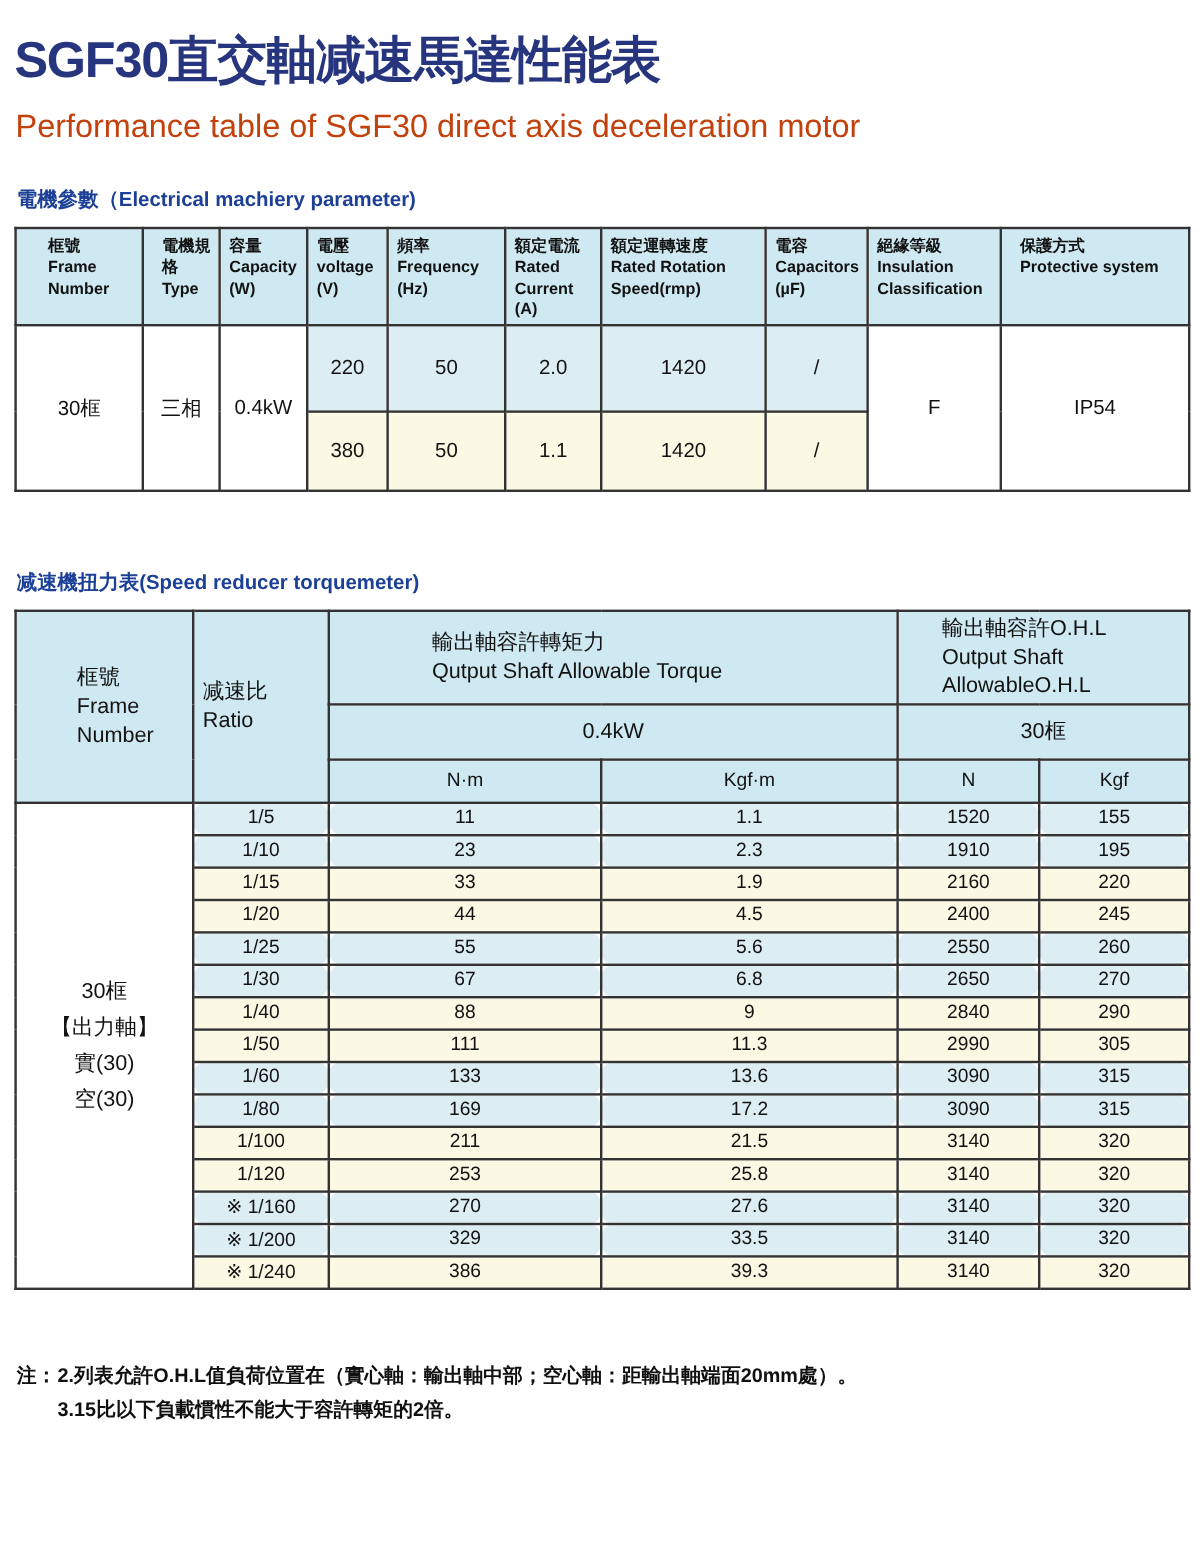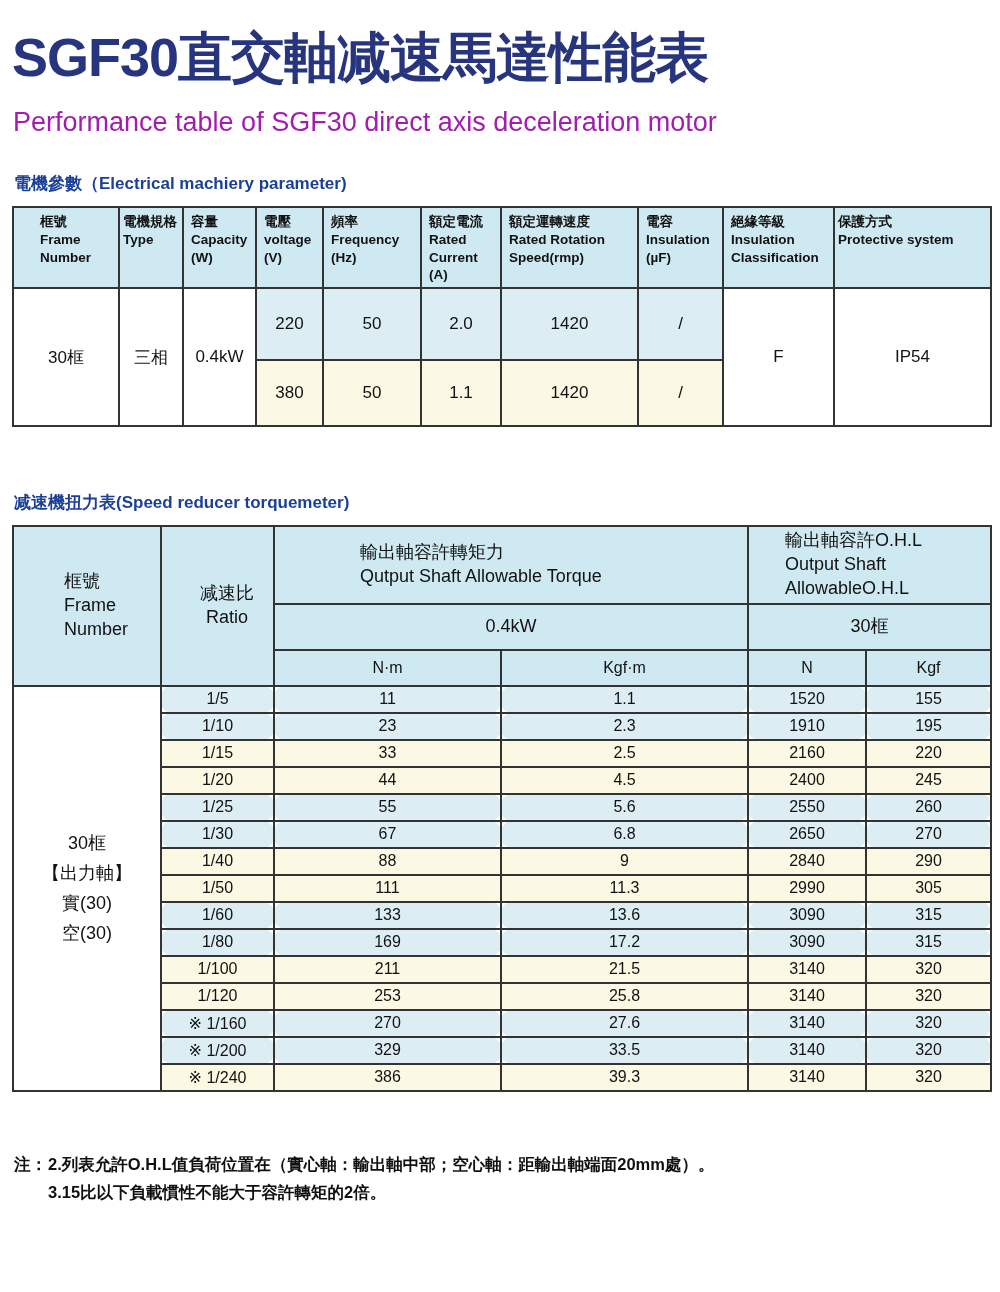--- a/index.html
+++ b/index.html
@@ -5,55 +5,55 @@
   html,body{margin:0;padding:0;background:#ffffff;}
   body{
     width:1000px;height:1292px;
     font-family:"Liberation Sans","DejaVu Sans",sans-serif;
     color:#121212;box-sizing:border-box;overflow:hidden;
   }
   .page{padding:12px 10px 0 12px;box-sizing:border-box;}
 
   .title{
     margin:10px 0 12px 0;
-    font-size:54px;font-weight:bold;letter-spacing:-1px;
+    font-size:42px;font-weight:bold;letter-spacing:-1px;
     color:var(--title_navy,#27357f);
   }
-  .subtitle{font-size:27px;color:#a21caf;margin:0 0 34px 1px;}
+  .subtitle{font-size:27px;color:#c2410c;margin:0 0 34px 1px;}
   .section-heading{
     font-size:17px;font-weight:bold;margin:0 0 11px 2px;
     color:var(--section_blue,#1c4096);
   }
 
   table{border-collapse:collapse;table-layout:fixed;width:978px;}
   th,td{border:2px solid var(--border,#333333);overflow:hidden;}
 
   
   .elec th{
     background:var(--header_bg,#cfe9f2);
     font-size:13.5px;font-weight:bold;text-align:left;vertical-align:top;
     padding:5px 3px 3px 7px;line-height:1.32;
   }
   .elec th.pad-lg{padding-left:26px;}
-  .elec th.pad-md{padding-left:3px;margin-top:44px;}
+  .elec th.pad-md{padding-left:15px;margin-top:44px;}
   .elec td{font-size:17px;text-align:center;vertical-align:middle;background:#ffffff;}
   .elec tr.head-row{height:80px;}
   .elec tr.var-row-0{height:72px;}
   .elec tr.var-row-1{height:66px;}
   .elec td.blue{background:var(--row_blue,#dcedf4);}
   .elec td.cream{background:var(--row_cream,#fbf8e4);}
 
   
   .torque th{
     background:var(--header_bg,#cfe9f2);
     font-weight:normal;font-size:18px;vertical-align:middle;
     padding:2px 4px;line-height:1.32;text-align:center;
   }
   .torque th.frame-h{text-align:left;padding-left:50px;}
-  .torque th.ratio-h{text-align:center;padding-left:23px;}
+  .torque th.ratio-h{text-align:left;padding-left:7px;}
   .torque th.torque-group{text-align:left;padding-left:85px;}
   .torque th.ohl-group{text-align:left;padding-left:36px;margin-top:44px;}
   .torque tr.h1{height:56px;}
   .torque tr.h2{height:46px;}
   .torque tr.h3{height:36px;padding-left:40px;}
   .torque tr.h3 th{font-size:16px;}
   .torque td{font-size:16px;text-align:center;vertical-align:middle;background:#ffffff;}
   .torque tbody tr{height:27px;}
   .torque tr.tone-blue td{background:var(--row_blue,#dcedf4);border-radius:11px;}
   .torque tr.tone-cream td{background:var(--row_cream,#fbf8e4);}
@@ -122,21 +122,21 @@
         <th>
           <div>額定電流</div>
           <div>Rated Current (A)</div>
         </th>
         <th>
           <div>額定運轉速度</div>
           <div>Rated Rotation Speed(rmp)</div>
         </th>
         <th>
           <div>電容</div>
-          <div>Insulation (µF)</div>
+          <div>Capacitors (µF)</div>
         </th>
         <th>
           <div>絕緣等級</div>
           <div>Insulation Classification</div>
         </th>
         <th class="pad-md">
           <div>保護方式</div>
           <div>Protective system</div>
         </th>
       </tr>
@@ -225,21 +225,21 @@
         <tr class="tone-blue">
           <td>1/10</td>
           <td>23</td>
           <td>2.3</td>
           <td>1910</td>
           <td>195</td>
         </tr>
         <tr class="tone-cream">
           <td>1/15</td>
           <td>33</td>
-          <td>2.5</td>
+          <td>1.9</td>
           <td>2160</td>
           <td>220</td>
         </tr>
         <tr class="tone-cream">
           <td>1/20</td>
           <td>44</td>
           <td>4.5</td>
           <td>2400</td>
           <td>245</td>
         </tr>

